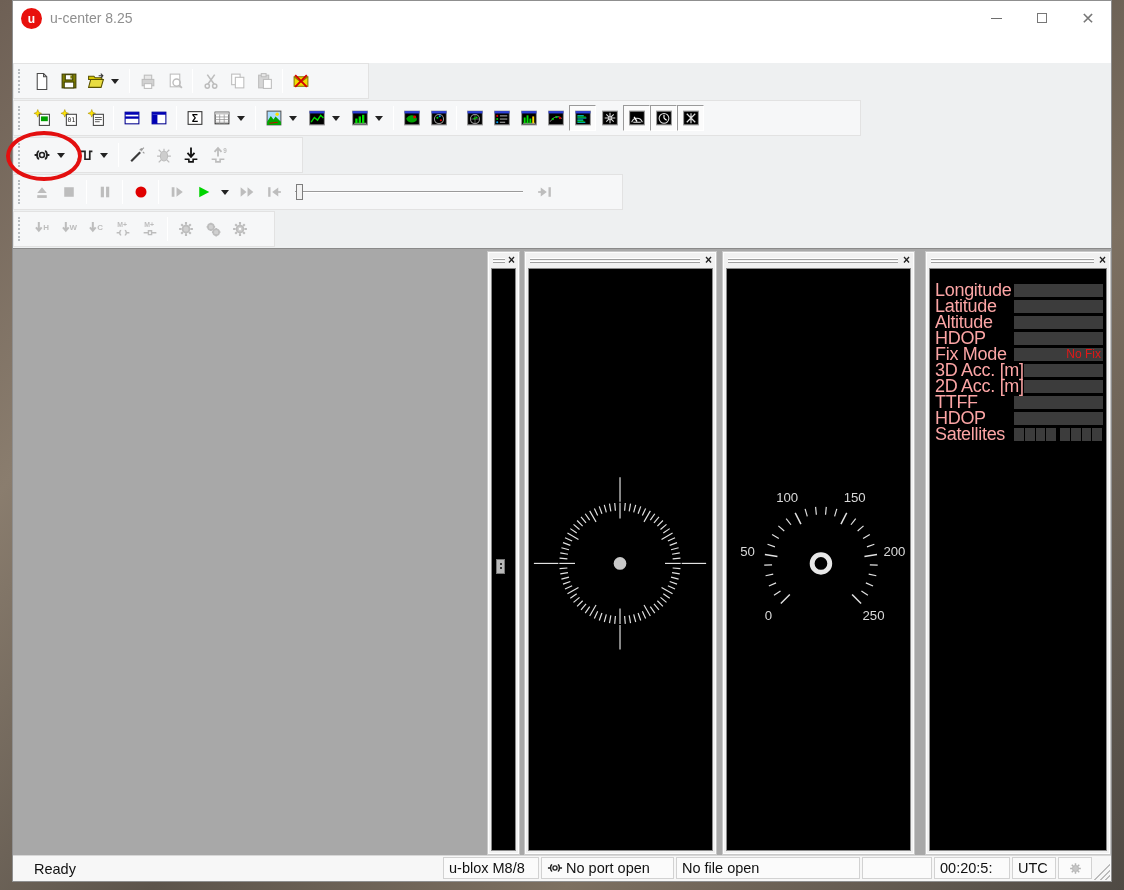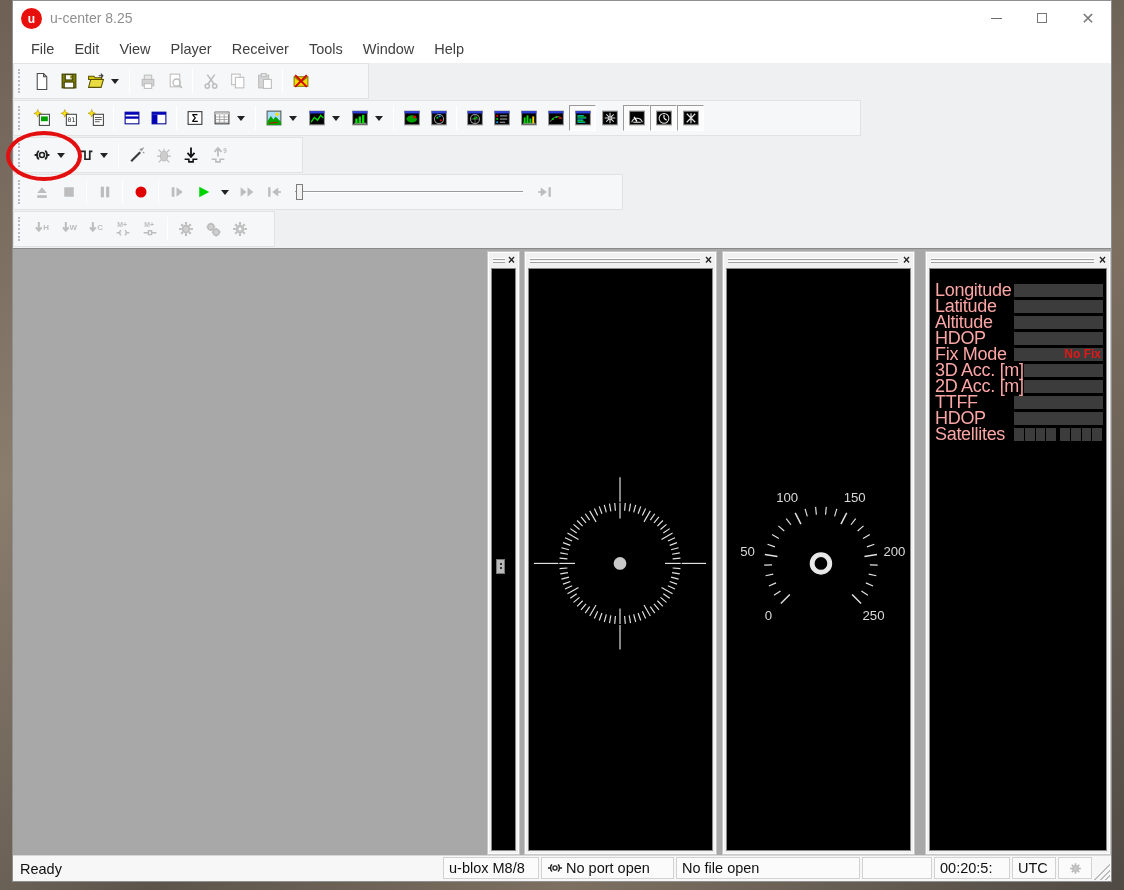--- a/index.html
+++ b/index.html
@@ -61,30 +61,30 @@
     border:1px solid #777; }
   .knob i { display:block; width:2px; height:2px; background:#333; margin:3px auto 2px; }
   .knob i + i { margin-top:2px; }
 
   
   .drow { display:flex; align-items:center; height:16px; margin:0 2px; }
   .dlabel { flex:1; color:#fca5a5; font-size:18px; letter-spacing:-0.3px; padding-left:3px;
     white-space:nowrap; }
   .dval { width:89px; height:13px; background:#3c3c3c; margin-right:1px; font-size:12px;
     color:#fff; text-align:right; line-height:13px; padding-right:2px; }
-  .dval.red { color:#e21818; font-weight:bold; }
+  .dval.red { color:#e21818; font-weight:normal; }
   .sats { width:89px; display:flex; margin-right:1px; }
   .sats b { width:10px; height:13px; background:#3c3c3c; margin-right:1px; }
   .sats b.gap { margin-left:3px; }
   .datarows { padding-top:13px; }
 
   
   .statusbar { position:absolute; left:0; right:0; bottom:0; height:26px; background:#f7f7f7;
     border-top:1px solid #d7d7d7; display:flex; align-items:stretch; font-size:14.5px; color:#111; }
-  .sb-ready { flex:1; display:flex; align-items:center; padding-left:7px; }
+  .sb-ready { flex:1; display:flex; align-items:center; padding-left:21px; }
   .sb-seg { border:1px solid #d2d2d2; margin:1px 1px 2px 1px; display:flex; align-items:center;
     padding:0 5px; background:#fbfbfb; white-space:nowrap; }
   .sb-seg svg { width:16px; height:12px; margin-right:3px; }
   .sb-grip { width:16px; background:
     linear-gradient(135deg,transparent 0 58%,#bbb 58% 64%,transparent 64% 72%,#bbb 72% 78%,transparent 78% 86%,#bbb 86% 92%,transparent 92%); margin:1px; }
 
   
   .annotation-ellipse { position:absolute; left:6px; top:131px; width:76px; height:50px;
     border:4px solid #e30f0f; border-radius:50%; pointer-events:none; z-index:50; }
 </style>
@@ -103,30 +103,20 @@
           </div>
         <div class="cap">
             <span class="maxglyph"></span>
           </div>
         <div class="cap close">
             <span>✕</span>
           </div>
       </div>
     </div>
 
-    <div class="menubar" id="menubar">
-        <div class="menuitem">File</div>
-        <div class="menuitem">Edit</div>
-        <div class="menuitem">View</div>
-        <div class="menuitem">Player</div>
-        <div class="menuitem">Receiver</div>
-        <div class="menuitem">Tools</div>
-        <div class="menuitem">Window</div>
-        <div class="menuitem">Help</div>
-      </div>
 
     <div class="toolbars">
       <div class="trow" id="tb-standard" style="width:356px">
           <div class="tgrip"></div>
           <div class="tbtn">
             <svg viewBox="0 0 17 17">
               <path d="M4 1.5h6l3 3v12H4z" fill="#fff" stroke="#4a4a4a"></path>
               <path d="M10 1.5v3h3" fill="none" stroke="#4a4a4a"></path>
             </svg>
           </div>

